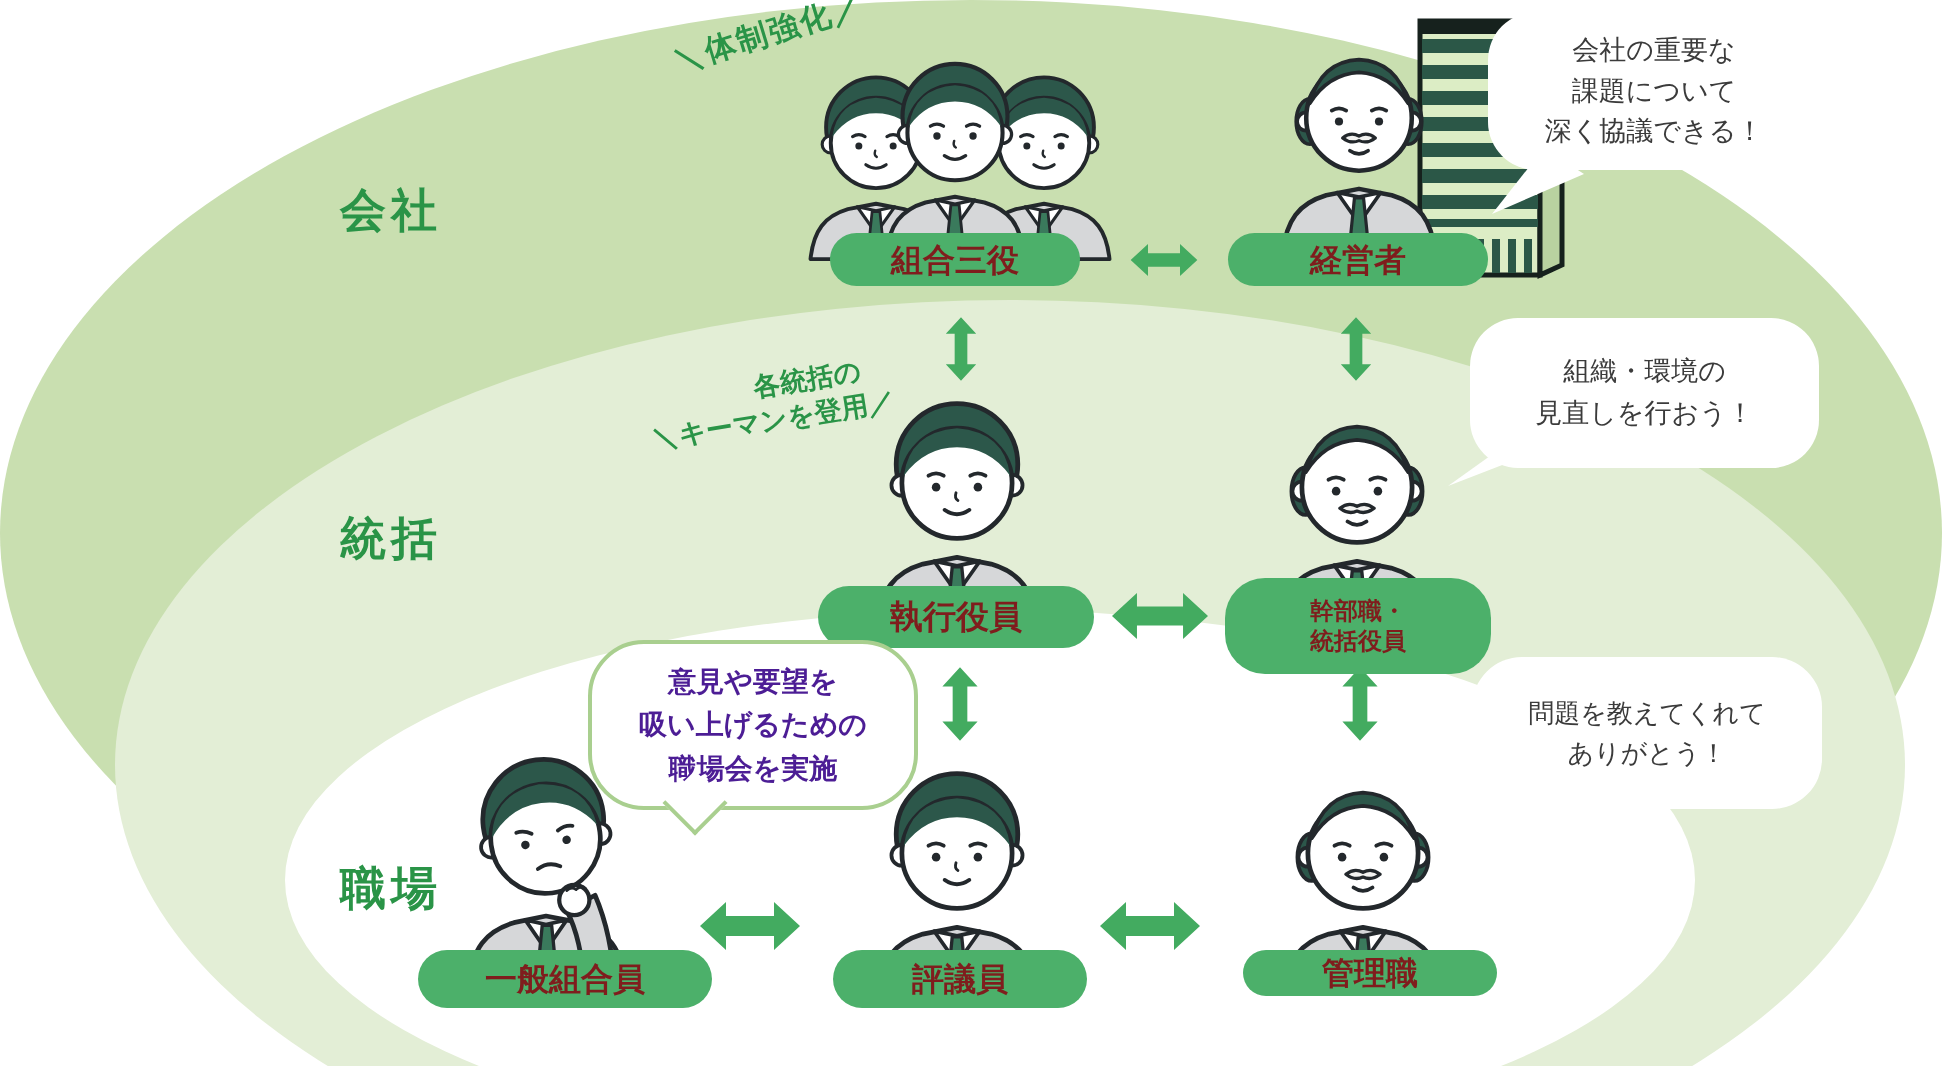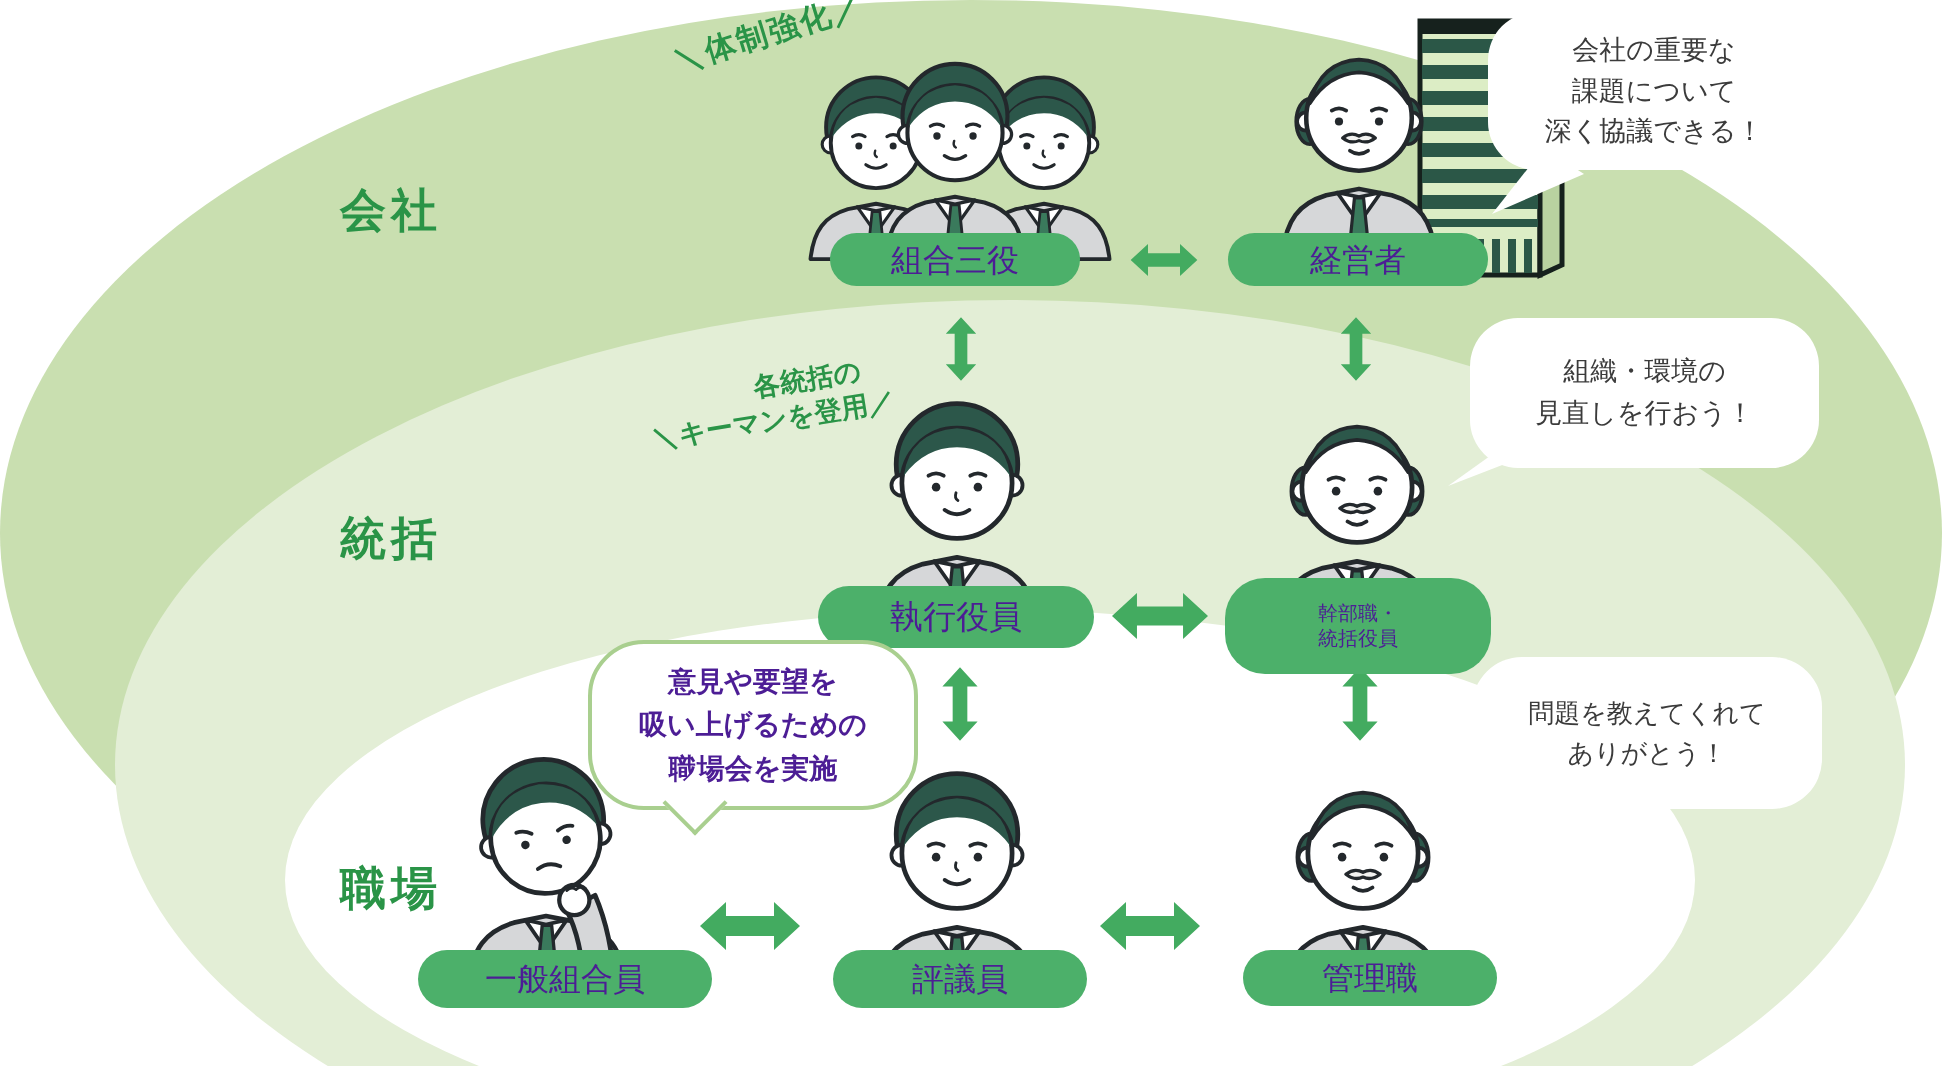--- a/index.html
+++ b/index.html
@@ -3,21 +3,21 @@
 <meta charset="utf-8">
 <style>
   html,body{margin:0;padding:0;background:#fff;}
   .stage{position:relative;width:1942px;height:1066px;background:#ffffff;overflow:hidden;
          font-family:"Liberation Sans","DejaVu Sans",sans-serif;}
   .ellipse{position:absolute;border-radius:50%;}
   .ell-outer{left:0;top:0;width:1942px;height:1066px;background:#c9dfb0;z-index:1;}
   .ell-mid{left:115px;top:300px;width:1790px;height:930px;background:#e3eed6;z-index:2;}
   .ell-inner{left:285px;top:610px;width:1410px;height:540px;background:#ffffff;z-index:3;}
   .zone-label{position:absolute;font-weight:bold;font-size:46px;color:#2a9447;letter-spacing:5px;z-index:8;}
-  .pill{position:absolute;background:#4cb06a;color:#4c1d95;font-weight:normal;
+  .pill{position:absolute;background:#4cb06a;color:#7f1d1d;font-weight:bold;
         display:flex;flex-direction:column;align-items:center;justify-content:center;
         text-align:center;z-index:7;line-height:1.25;}
   .arrow{position:absolute;z-index:6;}
   .person{position:absolute;z-index:5;}
   .building{position:absolute;z-index:4;}
   .bubble{position:absolute;background:#ffffff;display:flex;flex-direction:column;align-items:center;
           justify-content:center;text-align:center;color:#3b3b3b;z-index:9;}
   .bubble .bl{white-space:nowrap;}
   .tail{position:absolute;z-index:9;}
   .annot{position:absolute;color:#2a9447;font-weight:bold;z-index:8;white-space:nowrap;}
@@ -149,27 +149,27 @@
   <svg class="person" style="left:862px;top:762px;width:190px;height:233px;" viewBox="0 0 200 245">
       <use href="#p-young"></use>
     </svg>
   <svg class="person" style="left:1268px;top:762px;width:190px;height:233px;" viewBox="0 0 200 245">
       <use href="#p-old"></use>
     </svg>
 
   <div class="pill" style="left:830px;top:233px;width:250px;height:53px;border-radius:27px;font-size:32px;">組合三役</div>
   <div class="pill" style="left:1228px;top:233px;width:260px;height:53px;border-radius:27px;font-size:32px;">経営者</div>
   <div class="pill" style="left:818px;top:586px;width:276px;height:62px;border-radius:31px;font-size:33px;">執行役員</div>
-  <div class="pill" style="left:1225px;top:578px;width:266px;height:96px;border-radius:40px;font-size:20px;">
+  <div class="pill" style="left:1225px;top:578px;width:266px;height:96px;border-radius:40px;font-size:24px;">
     <div>幹部職・</div>
     <div>統括役員</div>
   </div>
   <div class="pill" style="left:418px;top:950px;width:294px;height:58px;border-radius:29px;font-size:32px;">一般組合員</div>
   <div class="pill" style="left:833px;top:950px;width:254px;height:58px;border-radius:29px;font-size:32px;">評議員</div>
-  <div class="pill" style="left:1243px;top:950px;width:254px;height:56px;border-radius:29px;font-size:32px;">管理職</div>
+  <div class="pill" style="left:1243px;top:950px;width:254px;height:46px;border-radius:29px;font-size:32px;">管理職</div>
 
   <svg class="arrow" style="left:1128px;top:240px;width:72px;height:40px;" viewBox="0 0 100 60">
       <use href="#arrow-h"></use>
     </svg>
   <svg class="arrow" style="left:1112px;top:586px;width:96px;height:60px;" viewBox="0 0 100 60">
       <use href="#arrow-h"></use>
     </svg>
   <svg class="arrow" style="left:700px;top:888px;width:100px;height:76px;" viewBox="0 0 100 60">
       <use href="#arrow-h"></use>
     </svg>

